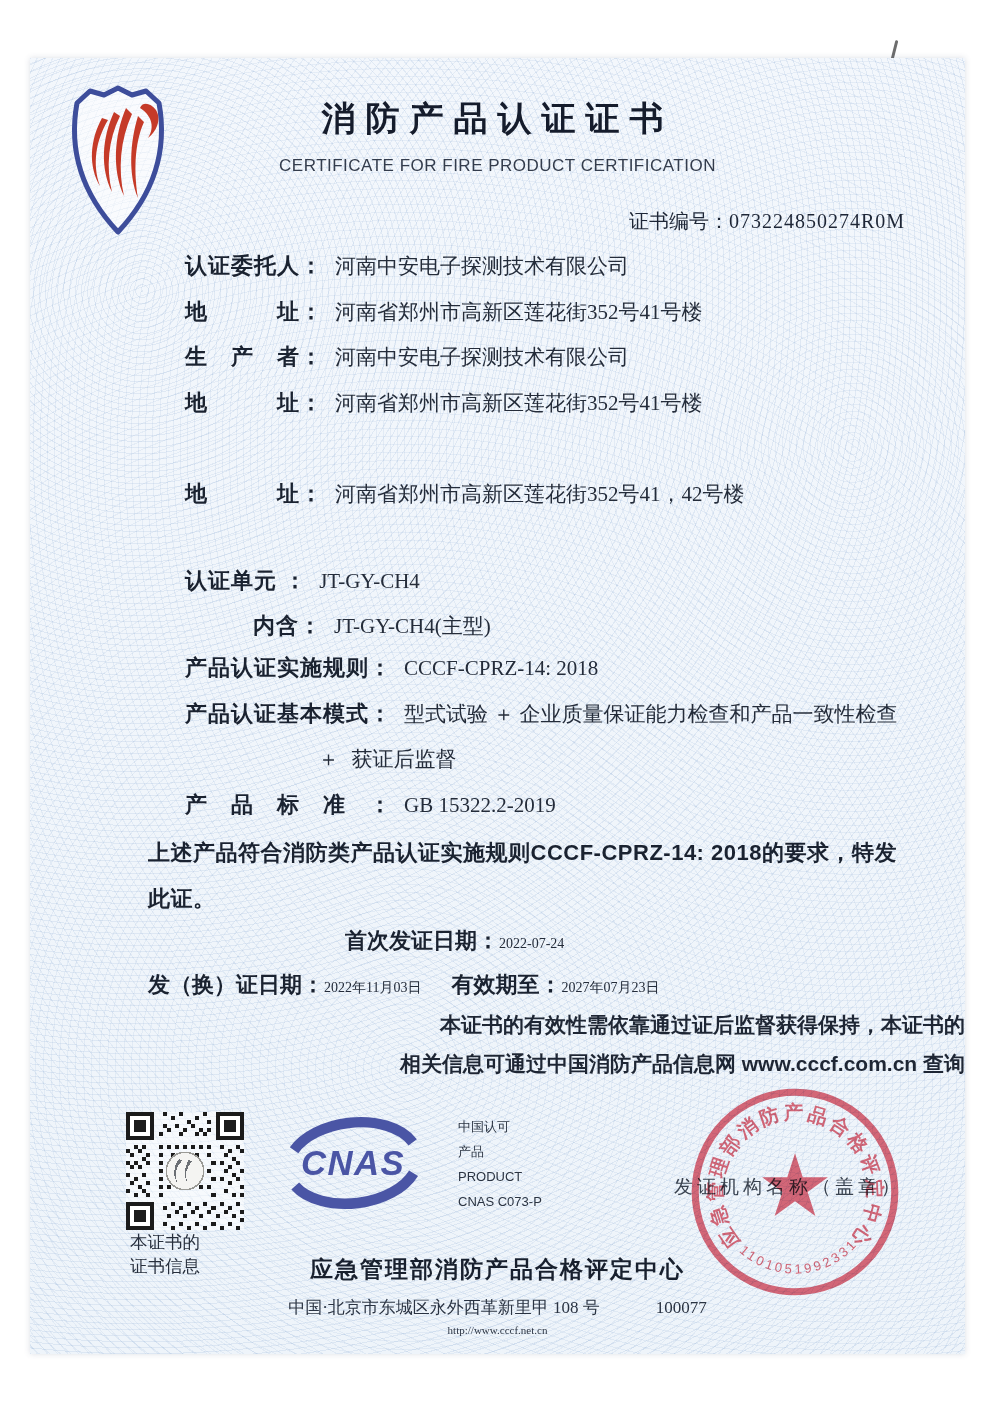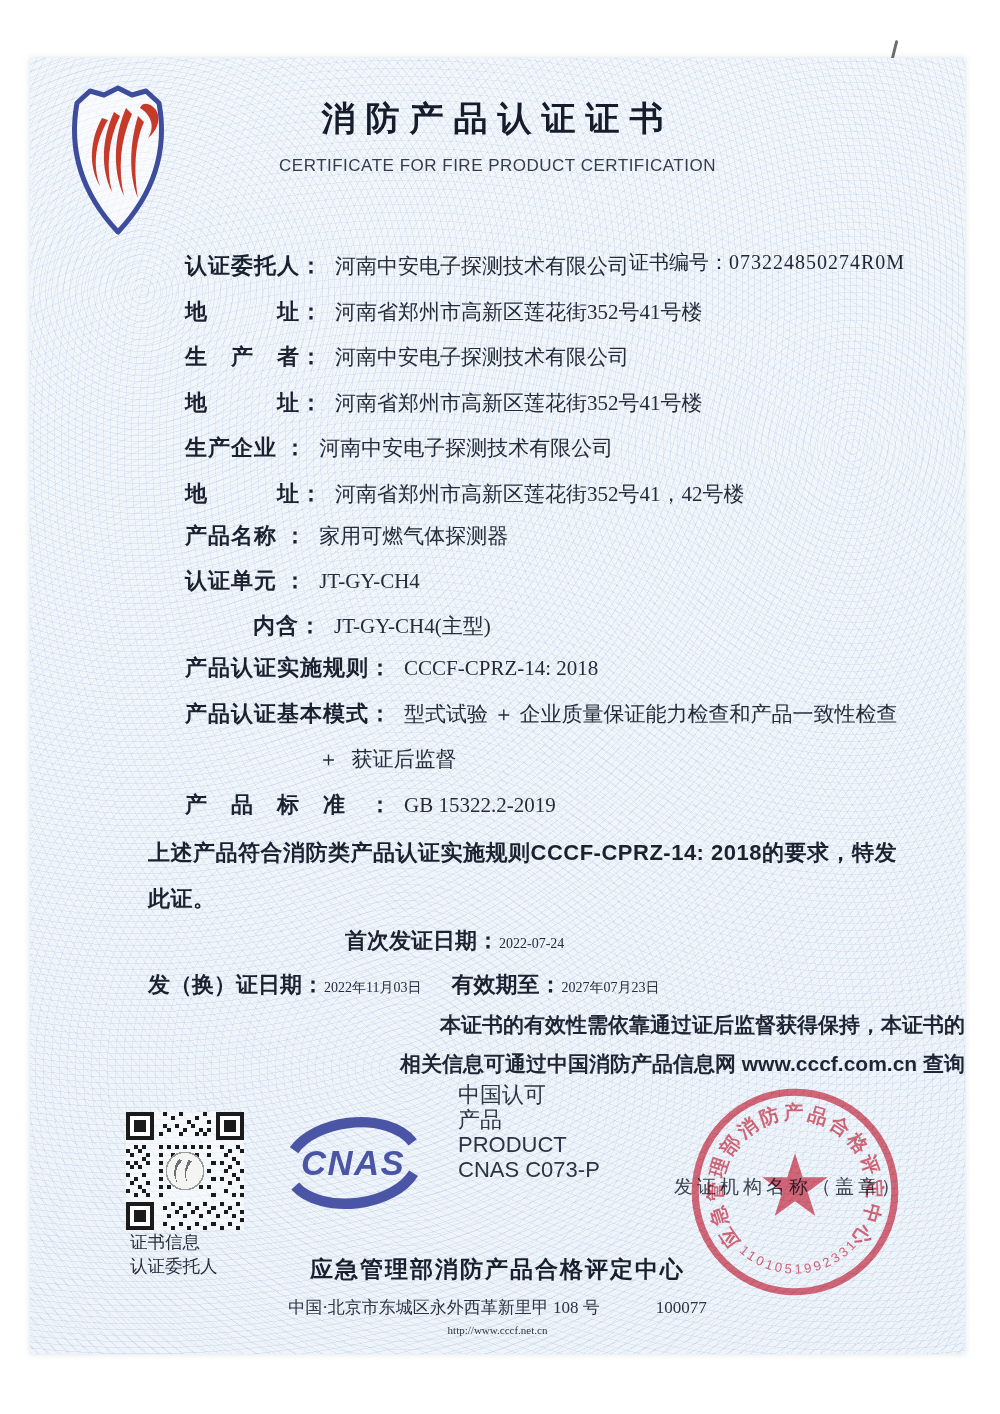--- a/index.html
+++ b/index.html
@@ -17,35 +17,35 @@
     box-shadow:0 0 6px rgba(60,80,110,0.18);
   }
   .abs{position:absolute;}
   .title{
     left:0;right:0;top:38px;text-align:center;font-size:34px;font-weight:bold;
     letter-spacing:10px;color:#151c2c;
   }
   .subtitle{
     left:0;right:0;top:98px;text-align:center;font-size:17px;color:#333c4c;letter-spacing:0.5px;
   }
-  .certno{right:60px;top:150px;font-size:20px;color:#1e2636;margin-top:41px;}
+  .certno{right:60px;top:150px;font-size:20px;color:#1e2636;}
   .certno .lab{font-family:"Liberation Serif",serif;}
   .certno .val{font-family:"Liberation Serif",serif;letter-spacing:1px;}
   .row{left:118px;font-size:22px;white-space:nowrap;}
   .row .lab{font-weight:bold;color:#1a2230;letter-spacing:1px;margin-left:37px;}
   .row .val{font-family:"Liberation Serif",serif;font-size:21px;color:#242c3a;margin-left:12px;}
   .cont{font-family:Liberation Mono, monospace;font-size:21px;color:#242c3a;}
   .stmt{left:118px;width:760px;font-size:22px;font-weight:bold;color:#1a2230;letter-spacing:0.5px;}
   .dateline{font-size:22px;white-space:nowrap;}
   .dateline .lab{font-weight:bold;color:#1a2230;}
   .dateline .val{font-family:"Liberation Serif",serif;font-size:14px;color:#242c3a;margin-top:48px;}
   .gap{display:inline-block;width:30px;}
   .note{left:0;right:0;text-align:right;font-size:21px;font-weight:600;color:#1e2634;}
   .qr-caption{left:100px;top:1172px;font-size:17.5px;line-height:24px;color:#272f3d;}
-  .accr{left:428px;top:1024px;font-size:22px;line-height:25px;color:#2b3442;}
+  .accr{left:428px;top:1056px;font-size:13px;line-height:25px;color:#2b3442;}
   .stamp-overlay{left:628px;top:1116px;font-size:19px;letter-spacing:4px;color:#39424f;z-index:1;margin-left:16px;}
   .stamp-svg{left:653px;top:1022px;z-index:2;opacity:0.88;mix-blend-mode:multiply;}
   .f-org{left:0;right:0;top:1196px;text-align:center;font-size:23px;font-weight:bold;color:#18202e;letter-spacing:2px;}
   .f-addr{left:0;right:0;top:1238px;text-align:center;font-size:17px;font-family:"Liberation Serif",serif;color:#2a3342;}
   .f-addr .pc{display:inline-block;margin-left:56px;}
   .f-url{left:0;right:0;top:1266px;text-align:center;font-size:11px;font-family:"Liberation Serif",serif;color:#2a3342;}
   .pen-mark{position:absolute;left:893px;top:40px;width:3px;height:20px;background:#3c3c3c;opacity:.75;border-radius:2px;transform:rotate(14deg);}
   .pen-dot{position:absolute;left:906px;top:60px;width:4px;height:3px;background:#555;opacity:.6;border-radius:50%;}
 </style>
 </head>
@@ -76,28 +76,22 @@
   </div>
   <div class="abs row" style="top:239px">
     <span class="lab">地　　　址：</span><span class="val">河南省郑州市高新区莲花街352号41号楼</span>
   </div>
   <div class="abs row" style="top:284px">
     <span class="lab">生　产　者：</span><span class="val">河南中安电子探测技术有限公司</span>
   </div>
   <div class="abs row" style="top:330px">
     <span class="lab">地　　　址：</span><span class="val">河南省郑州市高新区莲花街352号41号楼</span>
   </div>
-  <div class="abs row" style="top:375px">
-    <span class="lab">生产企业 ：</span><span class="val">河南中安电子探测技术有限公司</span>
-  </div>
   <div class="abs row" style="top:421px">
     <span class="lab">地　　　址：</span><span class="val">河南省郑州市高新区莲花街352号41，42号楼</span>
-  </div>
-  <div class="abs row" style="top:463px">
-    <span class="lab">产品名称 ：</span><span class="val">家用可燃气体探测器</span>
   </div>
   <div class="abs row" style="top:508px">
     <span class="lab">认证单元 ：</span><span class="val">JT-GY-CH4</span>
   </div>
   <div class="abs row" style="top:553px;left:186px">
     <span class="lab">内含：</span><span class="val">JT-GY-CH4(主型)</span>
   </div>
   <div class="abs row" style="top:595px">
     <span class="lab">产品认证实施规则：</span><span class="val">CCCF-CPRZ-14: 2018</span>
   </div>
@@ -155,22 +149,22 @@
     </g>
     <g fill="#1b1b1b">
       <rect x="2" y="2" width="3" height="3"></rect>
         <rect x="24" y="2" width="3" height="3"></rect>
         <rect x="2" y="24" width="3" height="3"></rect>
     </g>
     <circle cx="14.5" cy="14.5" r="4.6" fill="#f4f4f2" stroke="#9a9a96" stroke-width="0.4"></circle>
     <path d="M13,11.5 c-1.4,2.2 -1.6,4.2 -0.4,6 c-0.8,-2 -0.4,-4 1.2,-5.6 Z M15.4,11.8 c-1.2,2 -1.3,3.9 -0.3,5.6 c-0.7,-1.9 -0.3,-3.8 1.1,-5.2 Z" fill="#6b6f74"></path>
   </svg>
   <div class="qr-caption abs">
+    <div>本证书的</div>
     <div>证书信息</div>
-    <div>认证委托人</div>
   </div>
 
   <svg class="abs" style="left:250px;top:1048px;" width="146" height="114" viewBox="0 0 210 160">
     <g transform="rotate(-7 105 80)">
       <ellipse cx="105" cy="80" rx="94" ry="58" fill="none" stroke="#4a55a5" stroke-width="15" stroke-dasharray="190 55 190 56" stroke-dashoffset="217.5"></ellipse>
     </g>
     <text x="105" y="97" text-anchor="middle" font-family="Liberation Sans, sans-serif" font-weight="bold" font-style="italic" font-size="50" letter-spacing="2" fill="#4a55a5">CNAS</text>
   </svg>
 
   <div class="abs accr">

